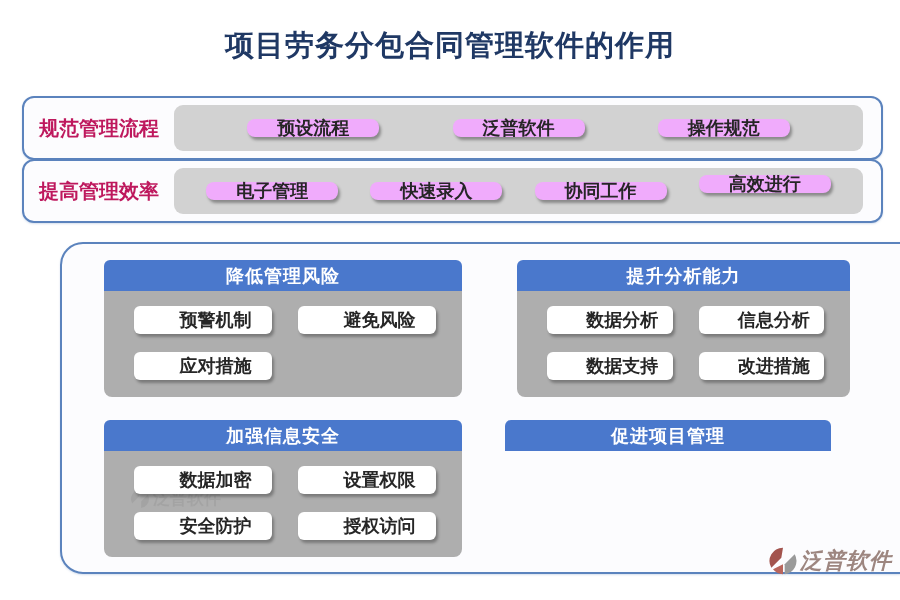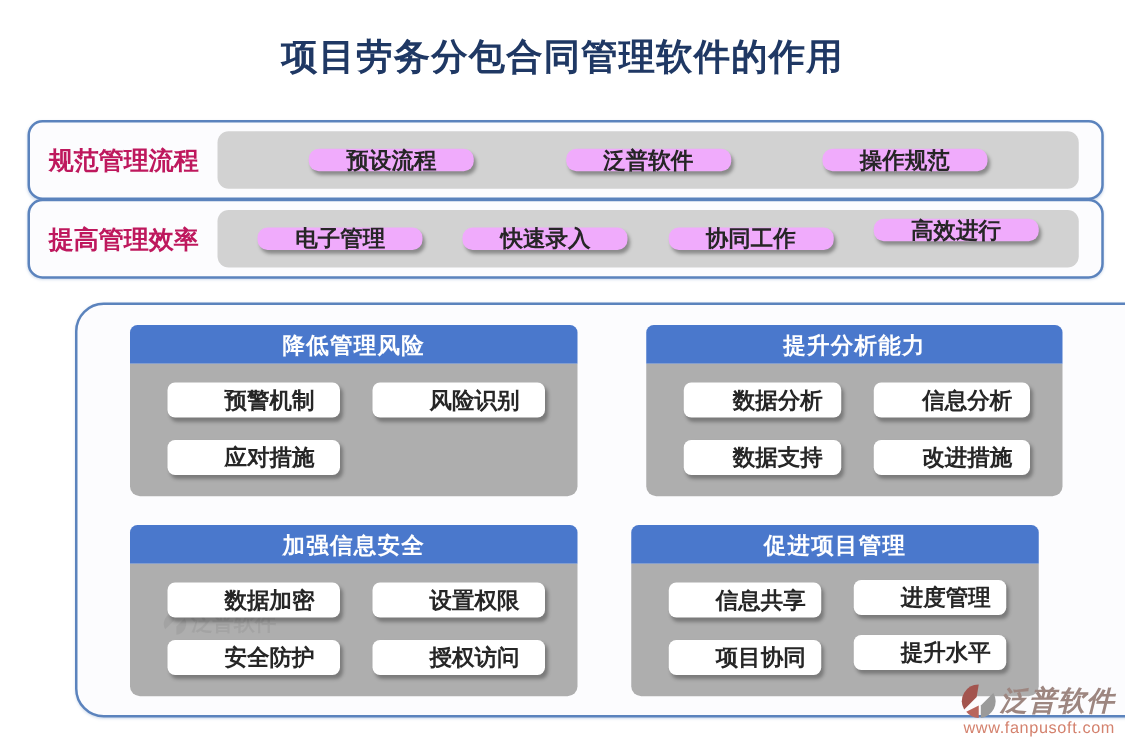--- a/index.html
+++ b/index.html
@@ -113,21 +113,21 @@
       <button class="pill-btn raise">高效进行</button>
     </div>
   </div>
 
   <div class="bottom-box">
 
     <div class="quad q0">
       <div class="quad-header">降低管理风险</div>
       <div class="quad-body">
         <button class="quad-btn">预警机制</button>
-        <button class="quad-btn">风险识别</button>
+        <button class="quad-btn">避免风险</button>
         <button class="quad-btn">应对措施</button>
       </div>
     </div>
 
     <div class="quad q1">
       <div class="quad-header">提升分析能力</div>
       <div class="quad-body">
         <button class="quad-btn">数据分析</button>
         <button class="quad-btn">信息分析</button>
         <button class="quad-btn">数据支持</button>
@@ -147,35 +147,28 @@
         </div>
         <button class="quad-btn">数据加密</button>
         <button class="quad-btn">设置权限</button>
         <button class="quad-btn">安全防护</button>
         <button class="quad-btn">授权访问</button>
       </div>
     </div>
 
     <div class="quad q3">
       <div class="quad-header">促进项目管理</div>
-      <div class="quad-body">
-        <button class="quad-btn">信息共享</button>
-        <button class="quad-btn">进度管理</button>
-        <button class="quad-btn">项目协同</button>
-        <button class="quad-btn">提升水平</button>
-      </div>
     </div>
 
   </div>
 
   <div class="brand">
     <div class="brand-row">
       <svg class="logo-swoosh" width="30" height="30" viewBox="0 0 36 36">
         <path d="M18 2 A16 16 0 0 0 4 26 L16 14 Z" fill="#a3544e"></path>
         <path d="M20 34 A16 16 0 0 0 32 10 L20 22 Z" fill="#9a9a9a"></path>
         <path d="M6 28 A16 16 0 0 0 18 34 L18 22 Z" fill="#b9655c"></path>
       </svg>
       <span class="brand-name">泛普软件</span>
     </div>
-    <div class="brand-url">www.fanpusoft.com</div>
   </div>
 
 </div>
 
 </body></html>

